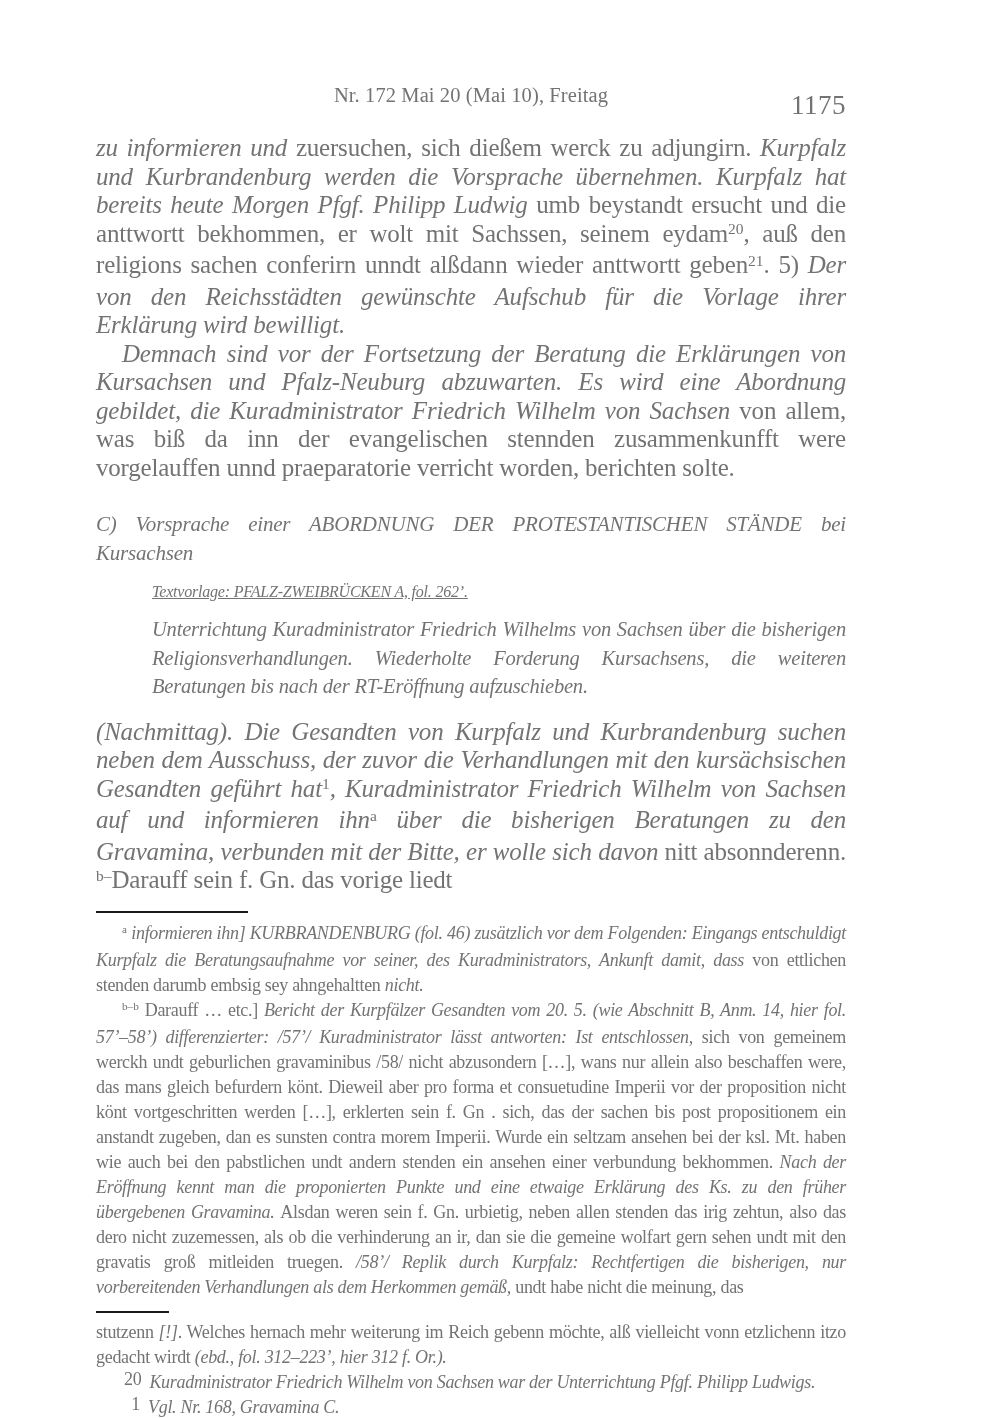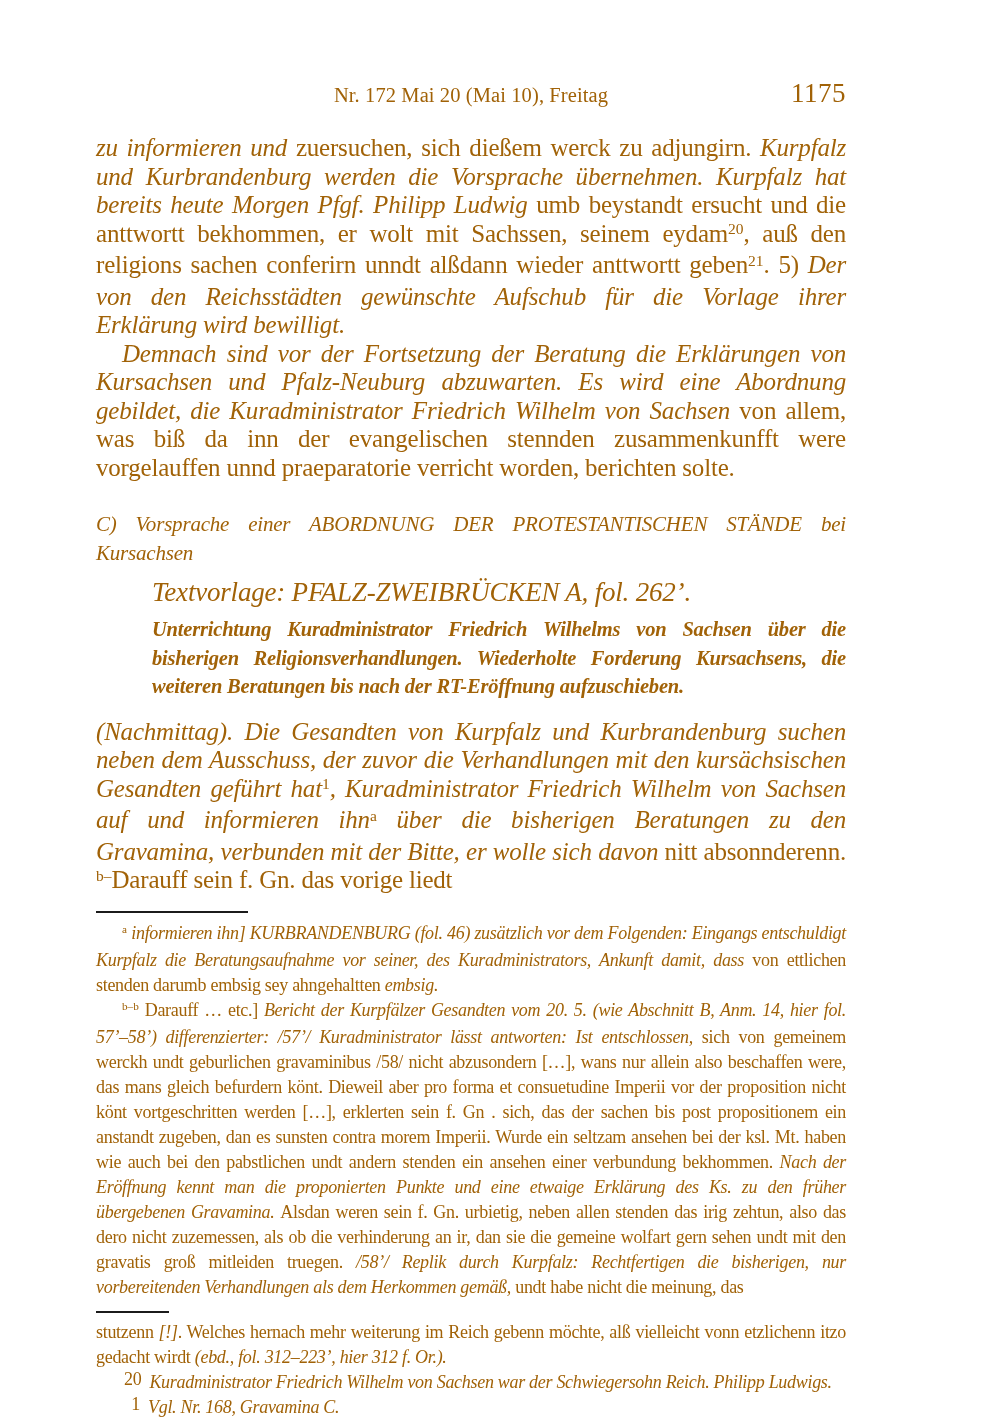--- a/index.html
+++ b/index.html
@@ -5,21 +5,21 @@
   html, body {
     margin: 0;
     padding: 0;
     background: #ffffff;
   }
   .page {
     position: relative;
     width: 1004px;
     height: 1418px;
     background: #ffffff;
-    color: #a16207;
+    color: #737373;
     font-family: "Liberation Serif", "DejaVu Serif", serif;
     box-sizing: border-box;
     padding: 78px 158px 0 96px;
     overflow: hidden;
     border-radius: 32px;
   }
   
   .pagehead {
     position: relative;
     height: 34px;
@@ -28,21 +28,21 @@
   .running-head {
     display: block;
     text-align: center;
     font-size: 20.5px;
     letter-spacing: 0.1px;
     padding-top: 6px;
   }
   .page-number {
     position: absolute;
     right: 0;
-    top: 0;
+    top: 12px;
     font-size: 27px;
     letter-spacing: 0.5px;
   }
   
   .body-par {
     font-size: 25px;
     line-height: 28.5px;
     letter-spacing: -0.2px;
     text-align: justify;
     margin: 0;
@@ -50,34 +50,34 @@
   .indent-first { text-indent: 26px; }
   .sect-heading {
     font-size: 21px;
     line-height: 29px;
     letter-spacing: -0.2px;
     text-align: justify;
     font-style: italic;
     margin: 28px 0 0 0;
   }
   .textvorlage {
-    font-size: 27px;
+    font-size: 16px;
     line-height: 28px;
     letter-spacing: -0.2px;
     margin: 10px 0 0 56px;
     font-style: italic;
+    text-decoration: underline;
   }
   .summary-par {
     font-size: 20.5px;
     line-height: 28.5px;
     letter-spacing: -0.2px;
     text-align: justify;
     margin: 9px 0 15px 56px;
     font-style: italic;
-    font-weight: bold;
   }
   .after-gap { margin-top: 17px; }
   
   .seg-r { font-style: normal; }
   .seg-i { font-style: italic; }
   .seg-s {
     font-style: normal;
     font-size: 62%;
     position: relative;
     top: -0.48em;
@@ -128,27 +128,27 @@
 
   <p class="textvorlage"><span class="seg-i">Textvorlage: PFALZ-ZWEIBRÜCKEN A, fol. 262’.</span></p>
 
   <p class="summary-par"><span class="seg-i">Unterrichtung Kuradministrator Friedrich Wilhelms von Sachsen über die bisherigen Religionsverhandlungen. Wiederholte Forderung Kursachsens, die weiteren Beratungen bis nach der RT-Eröffnung aufzuschieben.</span></p>
 
   <p class="body-par after-gap"><span class="seg-i">(Nachmittag). Die Gesandten von Kurpfalz und Kurbrandenburg suchen neben dem Ausschuss, der zuvor die Verhandlungen mit den kursächsischen Gesandten geführt hat</span><span class="seg-s">1</span><span class="seg-i">, Kuradministrator Friedrich Wilhelm von Sachsen auf und informieren ihn</span><span class="seg-s">a</span><span class="seg-i"> über die bisherigen Beratungen zu den Gravamina, verbunden mit der Bitte, er wolle sich davon</span><span class="seg-r"> nitt absonnderenn. </span><span class="seg-s">b–</span><span class="seg-r">Darauff sein f. Gn. das vorige liedt</span></p>
 
   <div class="fn-rule fn-rule-long"></div>
 
   <div>
-    <p class="fn-par fn-indent"><span class="seg-s">a</span><span class="seg-i"> informieren ihn] KURBRANDENBURG (fol. 46) zusätzlich vor dem Folgenden: Eingangs entschuldigt Kurpfalz die Beratungsaufnahme vor seiner, des Kuradministrators, Ankunft damit, dass </span><span class="seg-r">von ettlichen stenden darumb embsig sey ahngehaltten </span><span class="seg-i">embsig.</span></p>
+    <p class="fn-par fn-indent"><span class="seg-s">a</span><span class="seg-i"> informieren ihn] KURBRANDENBURG (fol. 46) zusätzlich vor dem Folgenden: Eingangs entschuldigt Kurpfalz die Beratungsaufnahme vor seiner, des Kuradministrators, Ankunft damit, dass </span><span class="seg-r">von ettlichen stenden darumb embsig sey ahngehaltten </span><span class="seg-i">nicht.</span></p>
 
     <p class="fn-par fn-indent"><span class="seg-s">b–b</span><span class="seg-r"> Darauff … etc.] </span><span class="seg-i">Bericht der Kurpfälzer Gesandten vom 20. 5. (wie Abschnitt B, Anm. 14, hier fol. 57’–58’) differenzierter: /57’/ Kuradministrator lässt antworten: Ist entschlossen, </span><span class="seg-r">sich von gemeinem werckh undt geburlichen gravaminibus /58/ nicht abzusondern […], wans nur allein also beschaffen were, das mans gleich befurdern könt. Dieweil aber pro forma et consuetudine Imperii vor der proposition nicht könt vortgeschritten werden […], erklerten sein f. Gn . sich, das der sachen bis post propositionem ein anstandt zugeben, dan es sunsten contra morem Imperii. Wurde ein seltzam ansehen bei der ksl. Mt. haben wie auch bei den pabstlichen undt andern stenden ein ansehen einer verbundung bekhommen. </span><span class="seg-i">Nach der Eröffnung kennt man die proponierten Punkte und eine etwaige Erklärung des Ks. zu den früher übergebenen Gravamina. </span><span class="seg-r">Alsdan weren sein f. Gn. urbietig, neben allen stenden das irig zehtun, also das dero nicht zuzemessen, als ob die verhinderung an ir, dan sie die gemeine wolfart gern sehen undt mit den gravatis groß mitleiden truegen. </span><span class="seg-i">/58’/ Replik durch Kurpfalz: Rechtfertigen die bisherigen, nur vorbereitenden Verhandlungen als dem Herkommen gemäß, </span><span class="seg-r">undt habe nicht die meinung, das</span></p>
 
     <div class="fn-rule fn-rule-short"></div>
 
     <p class="fn-par"><span class="seg-r">stutzenn </span><span class="seg-i">[!]</span><span class="seg-r">. Welches hernach mehr weiterung im Reich gebenn möchte, alß vielleicht vonn etzlichenn itzo gedacht wirdt </span><span class="seg-i">(ebd., fol. 312–223’, hier 312 f. Or.).</span></p>
 
-    <p class="fn-par fn-note"><span class="seg-n">20</span><span class="seg-i">Kuradministrator Friedrich Wilhelm von Sachsen war der Schwiegersohn Reich. Philipp Ludwigs.</span></p>
+    <p class="fn-par fn-note"><span class="seg-n">20</span><span class="seg-i">Kuradministrator Friedrich Wilhelm von Sachsen war der Unterrichtung Pfgf. Philipp Ludwigs.</span></p>
 
 
     <p class="fn-par fn-note"><span class="seg-n">1</span><span class="seg-i">Vgl. Nr. 168, Gravamina C.</span></p>
   </div>
 
 </div>
 
 </body></html>

